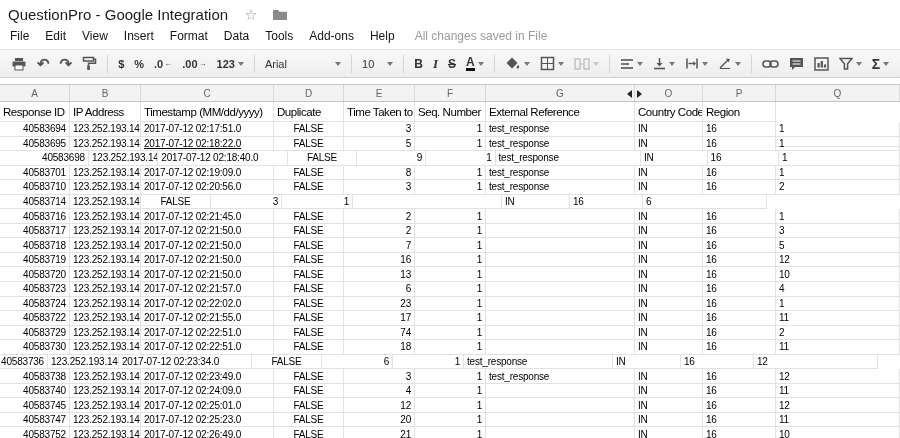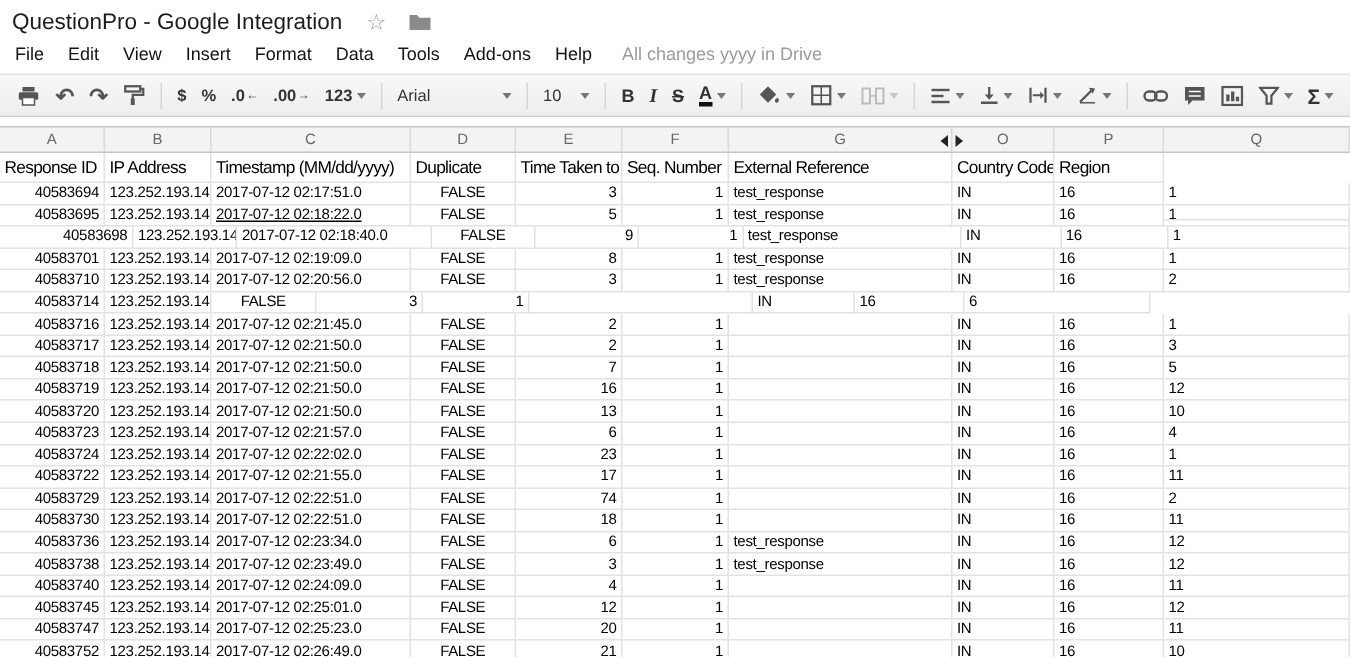--- a/index.html
+++ b/index.html
@@ -75,21 +75,21 @@
       <span class="menu-item">File</span>
       <span class="menu-item">Edit</span>
       <span class="menu-item">View</span>
       <span class="menu-item">Insert</span>
       <span class="menu-item">Format</span>
       <span class="menu-item">Data</span>
       <span class="menu-item">Tools</span>
       <span class="menu-item">Add-ons</span>
       <span class="menu-item">Help</span>
     </div>
-  <span class="save-status">All changes yyyy in Drive</span>
+  <span class="save-status">All changes saved in File</span>
 </div>
 
 <div class="toolbar">
   <span class="tb-btn">
     <svg width="16" height="14" viewBox="0 0 16 14">
         <rect x="4" y="1" width="8" height="3" fill="#555"></rect>
         <rect x="1.5" y="4.5" width="13" height="5" rx="1" fill="#555"></rect>
         <rect x="4" y="8" width="8" height="5" fill="#fff" stroke="#555"></rect>
       </svg>
   </span>
@@ -460,21 +460,21 @@
         <div class="cell a-left" style="width: 133px;">2017-07-12 02:22:51.0</div>
         <div class="cell a-center" style="width: 70px;">FALSE</div>
         <div class="cell a-right" style="width: 71px;">18</div>
         <div class="cell a-right" style="width: 71px;">1</div>
         <div class="cell a-left" style="width: 149px;"></div>
         <div class="cell a-left" style="width: 68px;">IN</div>
         <div class="cell a-left" style="width: 73px;">16</div>
         <div class="cell a-left" style="width: 124px;">11</div>
       </div>
       <div class="sheet-row data-row">
-        <div class="cell a-right" style="width: 70px;">40583736</div>
+        <div class="cell a-right" style="width: 48px;">40583736</div>
         <div class="cell a-left" style="width: 71px;">123.252.193.148</div>
         <div class="cell a-left" style="width: 133px;">2017-07-12 02:23:34.0</div>
         <div class="cell a-center" style="width: 70px;">FALSE</div>
         <div class="cell a-right" style="width: 71px;">6</div>
         <div class="cell a-right" style="width: 71px;">1</div>
         <div class="cell a-left" style="width: 149px;">test_response</div>
         <div class="cell a-left" style="width: 68px;">IN</div>
         <div class="cell a-left" style="width: 73px;">16</div>
         <div class="cell a-left" style="width: 124px;">12</div>
       </div>

